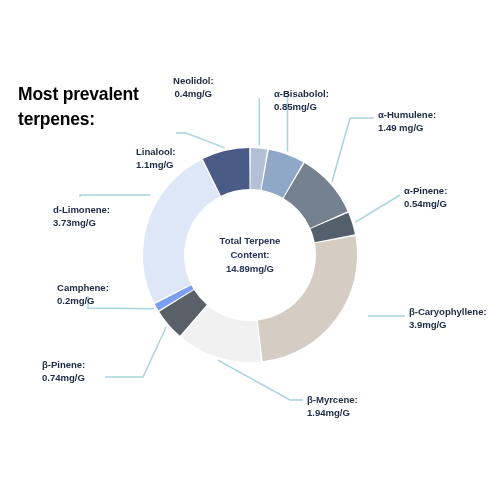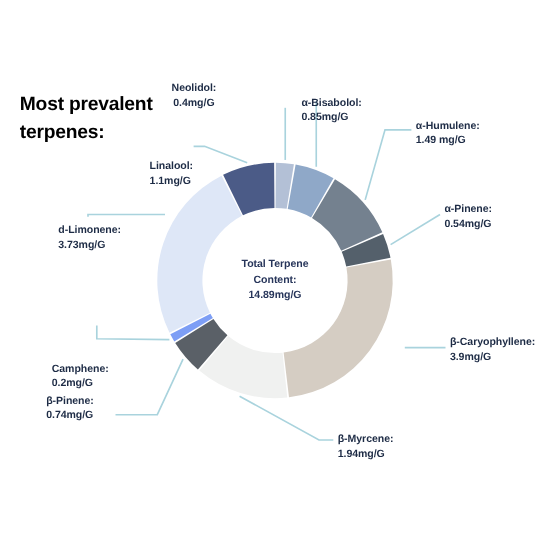--- a/index.html
+++ b/index.html
@@ -98,21 +98,21 @@
     <span>Most prevalent</span>
     <span>terpenes:</span>
   </div>
 
   <div class="center-label">
     <span>Total Terpene</span>
     <span>Content:</span>
     <span>14.89mg/G</span>
   </div>
 
-  <div class="callout ta-center" style="left:156px; top:74px; text-align:center;">
+  <div class="callout ta-center" style="left:173px; top:74px; text-align:center;">
     <span class="cname">Neolidol:</span>
     <span class="cval">0.4mg/G</span>
   </div>
 
   <div class="callout ta-left" style="left:274px; top:87px;">
     <span class="cname">α-Bisabolol:</span>
     <span class="cval">0.85mg/G</span>
   </div>
 
   <div class="callout ta-left" style="left:378px; top:108px;">
@@ -133,21 +133,21 @@
   <div class="callout ta-left" style="left:307px; top:393px;">
     <span class="cname">β-Myrcene:</span>
     <span class="cval">1.94mg/G</span>
   </div>
 
   <div class="callout ta-left" style="left:42px; top:358px;">
     <span class="cname">β-Pinene:</span>
     <span class="cval">0.74mg/G</span>
   </div>
 
-  <div class="callout ta-left" style="left:47px; top:281px;margin-top:48px;">
+  <div class="callout ta-left" style="left:57px; top:281px;">
     <span class="cname">Camphene:</span>
     <span class="cval">0.2mg/G</span>
   </div>
 
   <div class="callout ta-left" style="left:53px; top:203px;">
     <span class="cname">d-Limonene:</span>
     <span class="cval">3.73mg/G</span>
   </div>
 
   <div class="callout ta-left" style="left:136px; top:125px;margin-top:20px;">

